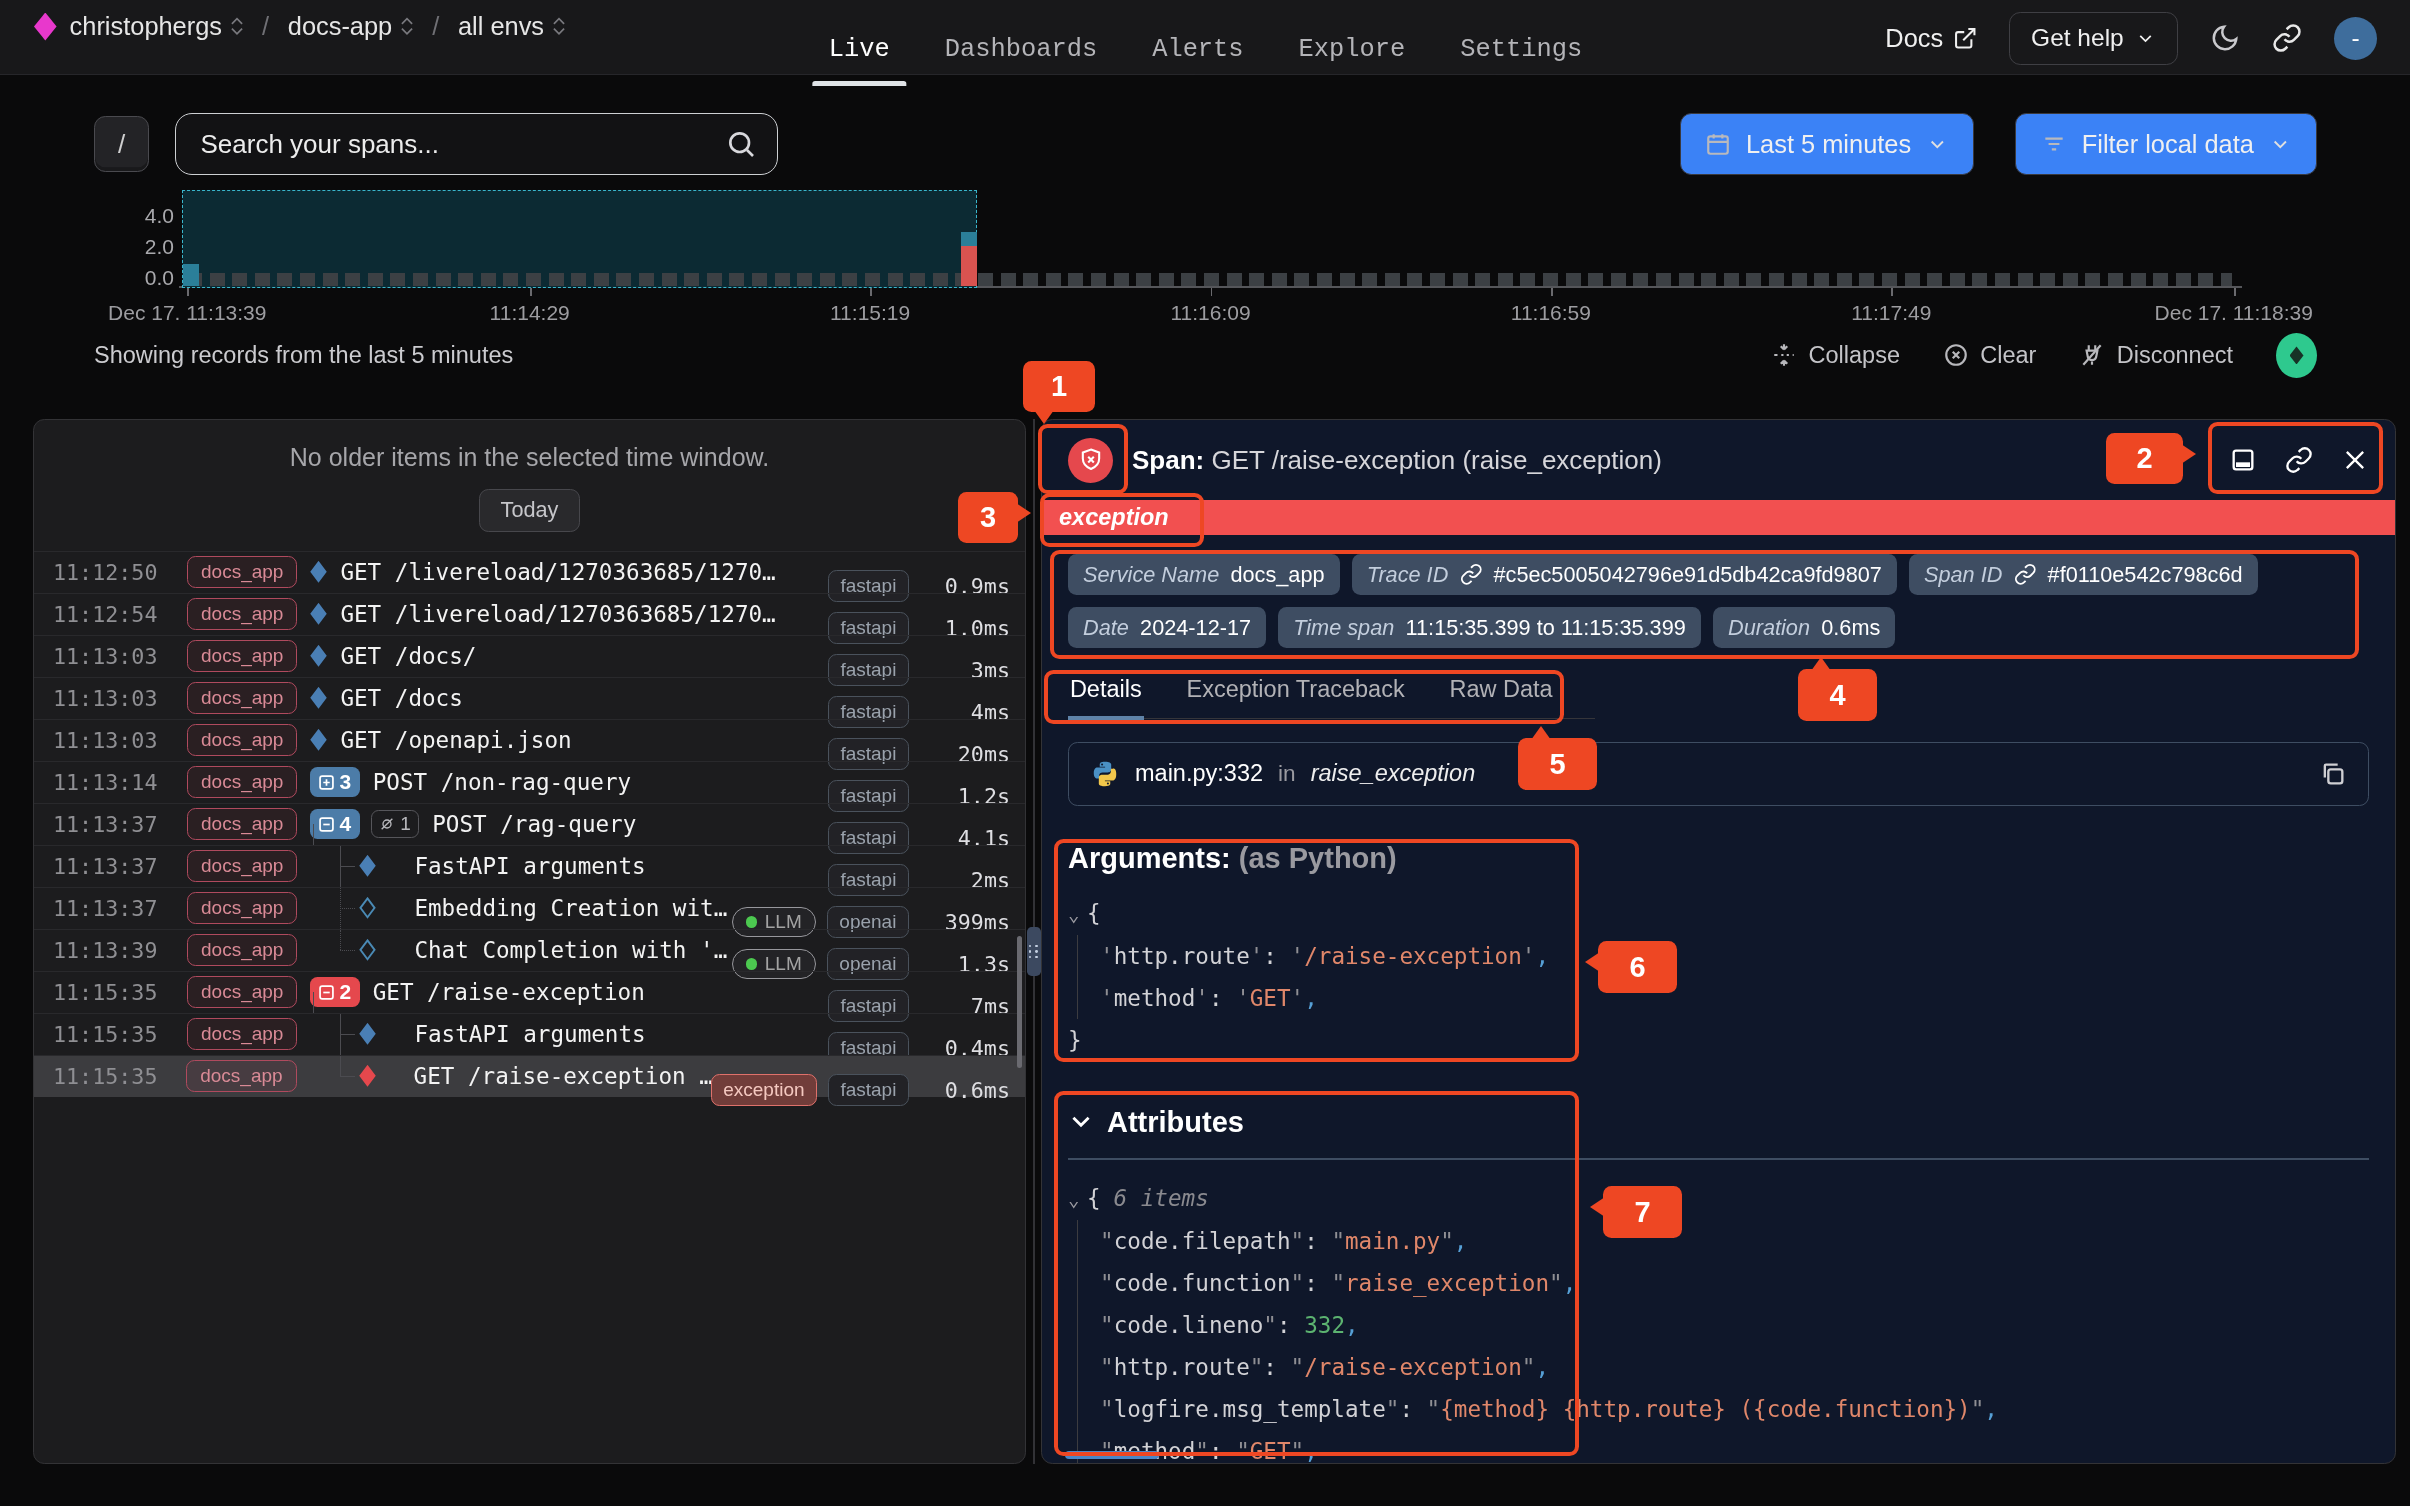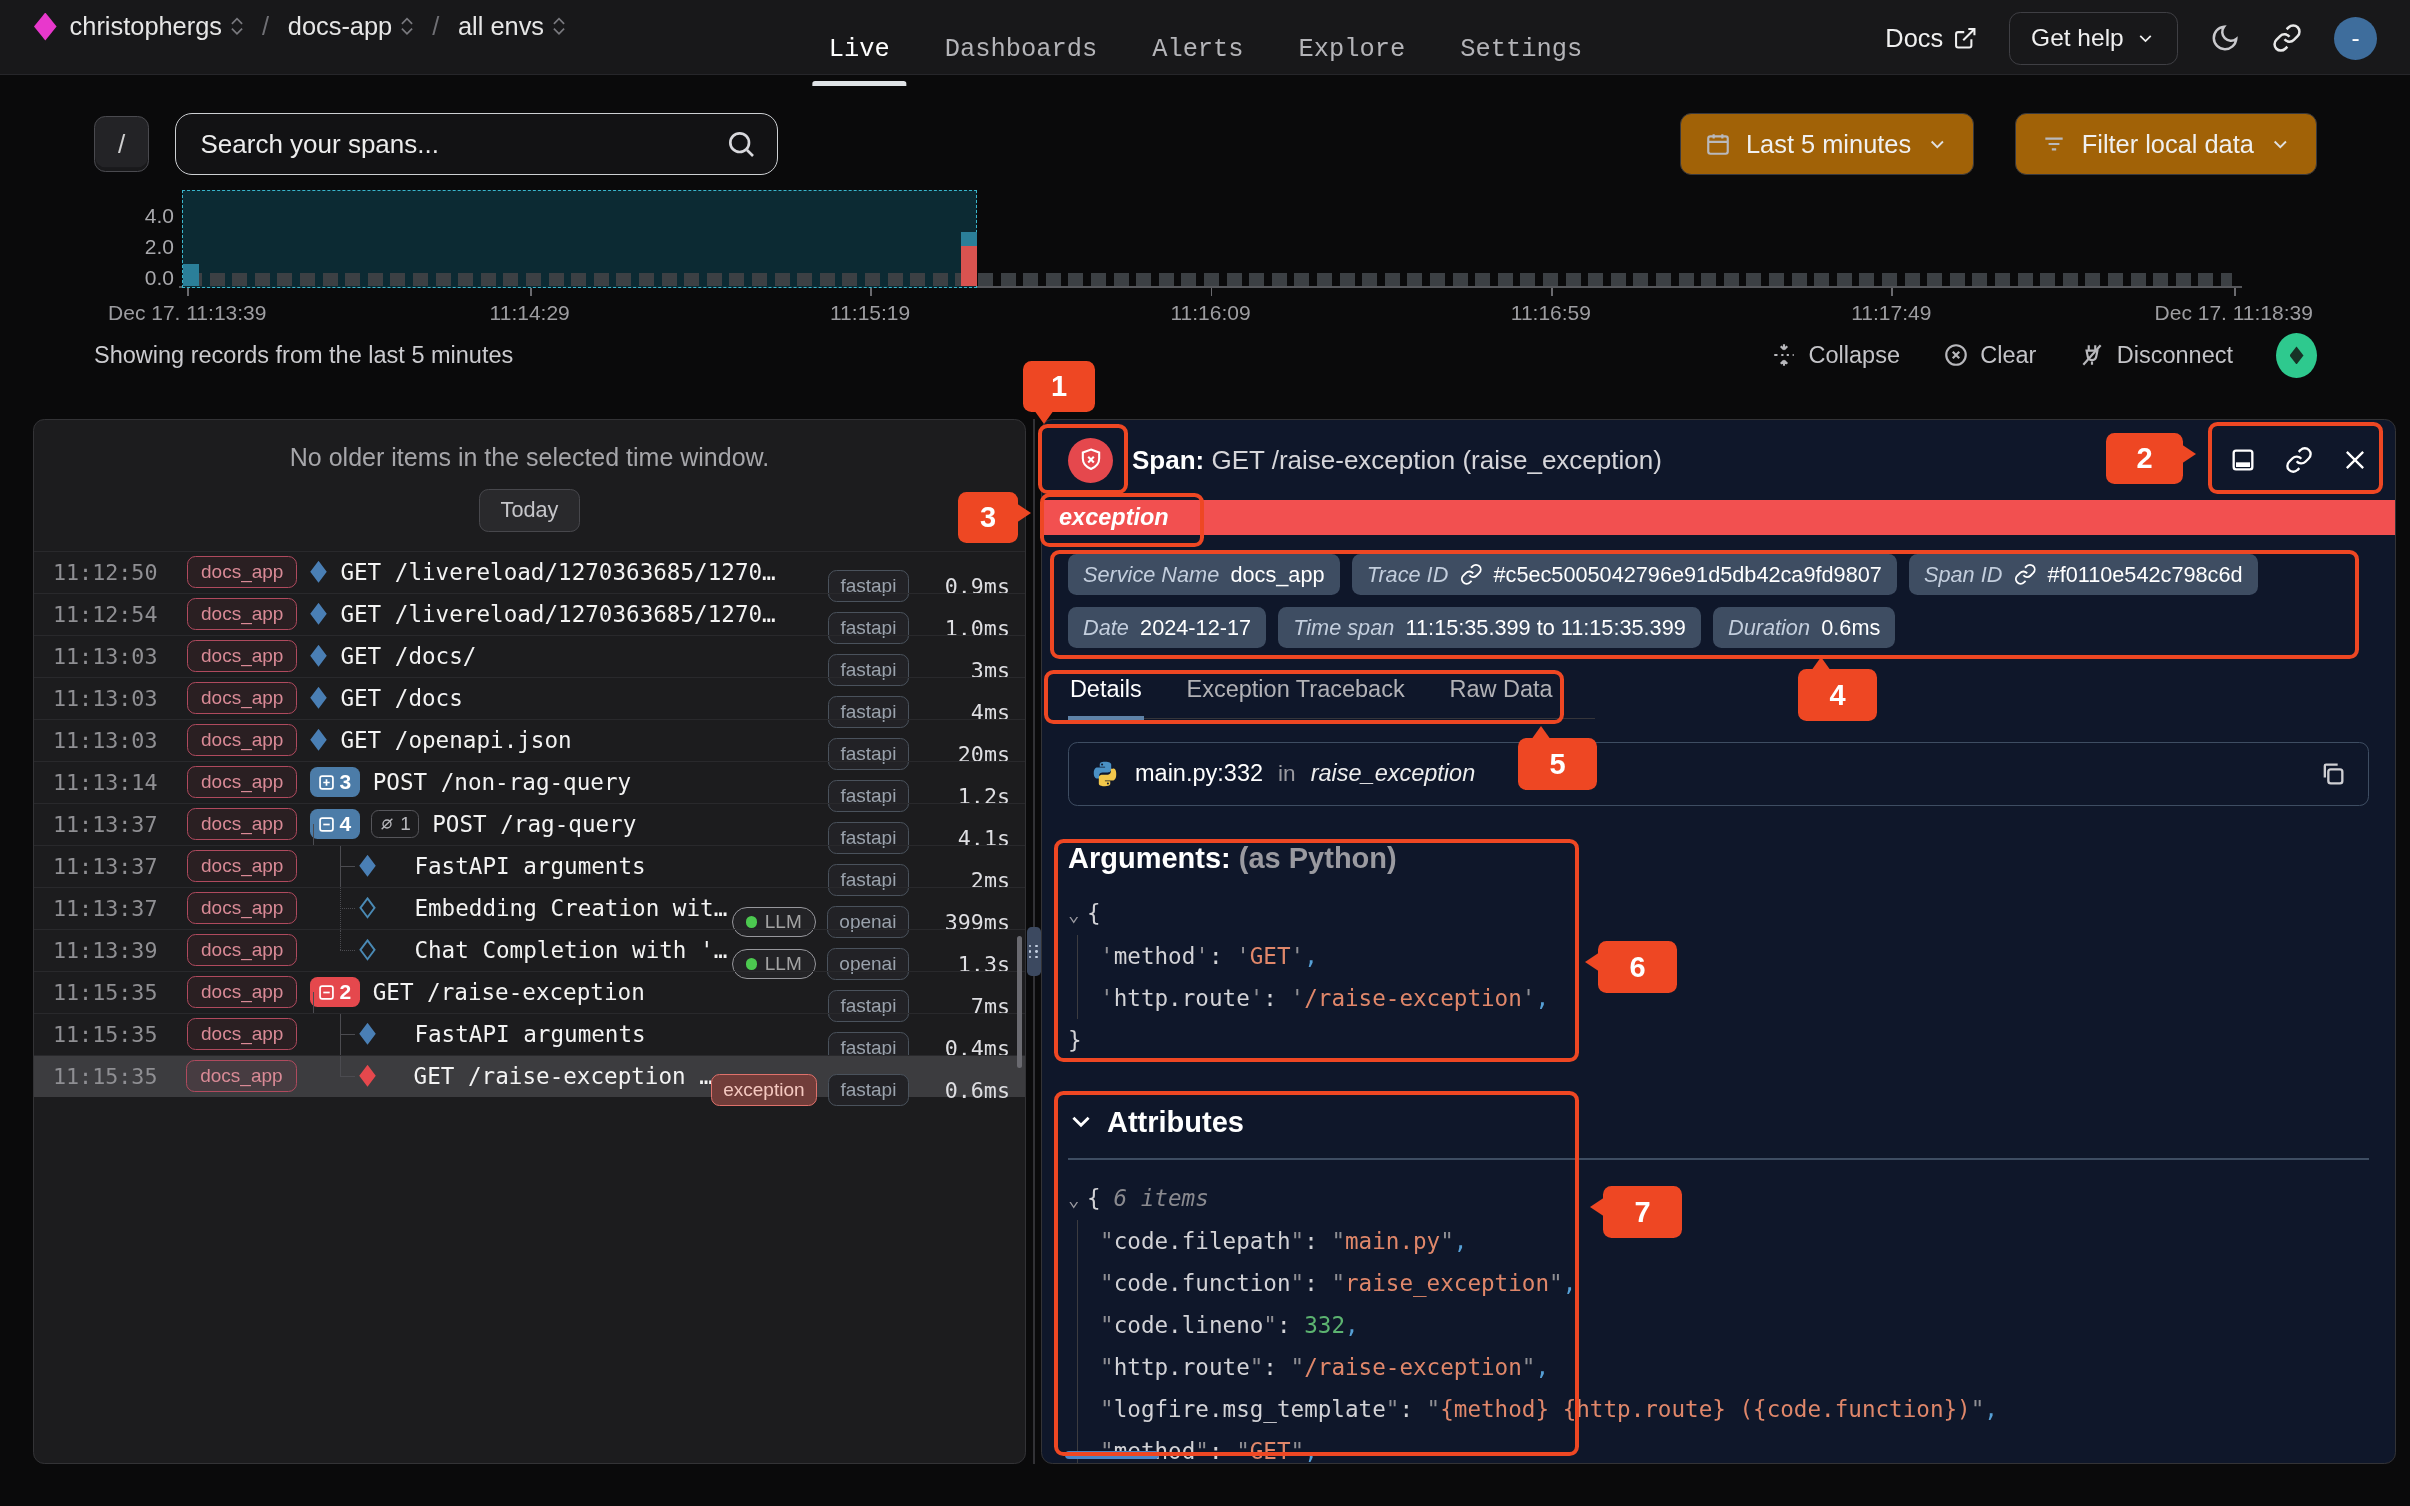--- a/index.html
+++ b/index.html
@@ -36,21 +36,21 @@
   .slash-key { width:55px; height:56px; border:1.9px solid #4a4a4f; border-radius:11.3px;
     background:#232326; color:#cfcfcf; font-size:26px; display:flex; align-items:center;
     justify-content:center; box-shadow:inset 0 -3.8px 0 #19191b; }
   .search-wrap { position:relative; }
   .search-input { width:603px; height:62px; background:#121214; border:1.9px solid #cdd0d3;
     border-radius:17px; color:#f2f2f2; font-size:26px; padding:0 66px 0 24.5px;
     font-family:"Liberation Sans",sans-serif; }
   .search-input::placeholder { color:#ececec; opacity:1; }
   .search-wrap svg { position:absolute; right:21px; top:15px; }
   .tool-right { margin-left:auto; display:flex; gap:41px; }
-  .tool-btn { height:62px; background:#a16207; border:1.9px solid #39393e; border-radius:11.3px;
+  .tool-btn { height:62px; background:#3b82f6; border:1.9px solid #39393e; border-radius:11.3px;
     display:flex; align-items:center; gap:15px; padding:0 24.5px; font-size:25.4px; color:#f0f0f0; cursor:pointer; }
 
   
   .chart { position:relative; height:141px; margin-top:7.5px; }
   .ylab { position:absolute; right:calc(100% - 174px); font-size:21px; color:#a9a9ad; width:56px; text-align:right; }
   .plot { position:absolute; left:179px; right:169px; top:7.5px; bottom:36px; }
   .axis { position:absolute; left:0; right:0; bottom:0; height:1.9px; background:#55565a; }
   .sel { position:absolute; border:1.9px dashed #3ab6cc; background:#0c2a33; bottom:0; }
   .baseblocks { position:absolute; height:13px; bottom:1.9px;
     background:repeating-linear-gradient(90deg,#3c4044 0 15px,transparent 15px 22.6px); }
@@ -653,22 +653,22 @@
             <path d="M5 15V5a1 1 0 0 1 1-1h10"></path>
           </svg>
       </span>
     </div>
 
     <div class="args">
       <div class="sec-title"><span>Arguments:</span> <span class="sub">(as Python)</span></div>
       <div class="codeblk" id="argcode">
           <div class="cline"><span class="chev">⌄</span><span class="cb">{</span></div>
           <div class="cbody">
+            <div class="cline"><span class="cq">'</span><span class="ck">http.route</span><span class="cq">'</span><span class="ck">: </span><span class="cq">'</span><span class="cs">/raise-exception</span><span class="cq">'</span><span class="cc">,</span></div>
             <div class="cline"><span class="cq">'</span><span class="ck">method</span><span class="cq">'</span><span class="ck">: </span><span class="cq">'</span><span class="cs">GET</span><span class="cq">'</span><span class="cc">,</span></div>
-            <div class="cline"><span class="cq">'</span><span class="ck">http.route</span><span class="cq">'</span><span class="ck">: </span><span class="cq">'</span><span class="cs">/raise-exception</span><span class="cq">'</span><span class="cc">,</span></div>
           </div>
           <div class="cline"><span class="cb">}</span></div>
         </div>
     </div>
 
     <div class="attrs">
       <div class="attr-head">
         <svg width="26" height="26" viewBox="0 0 24 24" fill="none" stroke="#ffffff" stroke-width="2.6">
             <path d="M5 8l7 7 7-7"></path>
           </svg>

